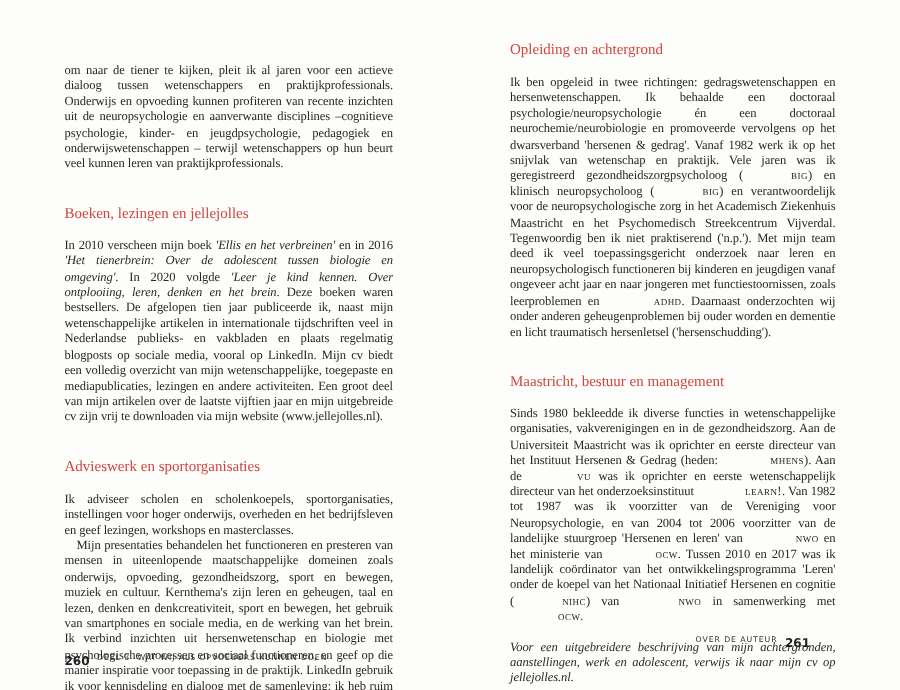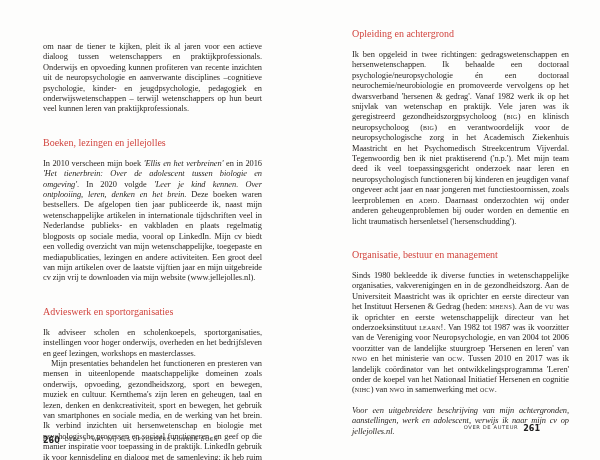--- a/index.html
+++ b/index.html
@@ -8,42 +8,42 @@
     background: #fdfdfc;
     font-family: "Liberation Serif", "DejaVu Serif", serif;
     color: #2a2623;
     position: relative;
   }
   .page { position: absolute; top: 0; height: 460px; width: 300px; }
   .page.left { left: 0; margin-top: 12px; }
   .page.right { left: 300px; }
   .col { position: absolute; }
   .left .col { left: 43px; top: 30px; width: 219px; }
-  .right .col { left: 52px; top: 28px; width: 217px; }
+  .right .col { left: 40px; top: 28px; width: 217px; }
   p {
     margin: 0;
     font-size: 8.4px;
     line-height: 10.4px;
     text-align: justify;
     hyphens: auto;
     letter-spacing: -0.05px;
   }
   p.indent { text-indent: 8px; }
   h2 {
     margin: 0;
     font-size: 10px;
     line-height: 12px;
     font-weight: normal;
     color: #d2453f;
   }
   .gap-before-h { height: 22px; }
   .gap-after-h { height: 10px; }
   .gap-para { height: 10px; }
   em, .it { font-style: italic; }
-  .sc { font-variant: small-caps; letter-spacing: 0.3px; }
+  .sc { font-variant: small-caps; letter-spacing: 0.3px; padding-left: 32px; }
   .footer {
     position: absolute; top: 424px;
     font-family: "DejaVu Sans", "Liberation Sans", sans-serif;
     font-size: 5.2px; letter-spacing: 0.6px; color: #333;
     display: flex; align-items: flex-start; gap: 5px;
     text-transform: uppercase;
   }
   .footer .num { font-size: 8px; font-weight: bold; letter-spacing: 0; color: #222; }
   .left .footer { left: 43px; }
   .right .footer { right: 60px; }
@@ -74,21 +74,21 @@
   </div>
 </div>
 
 <div class="page right">
   <div class="col">
     <h2>Opleiding en achtergrond</h2>
     <div class="gap-after-h"></div>
     <p><span>Ik ben opgeleid in twee richtingen: gedragswetenschappen en hersenwetenschappen. Ik behaalde een doctoraal psychologie/neuropsychologie én een doctoraal neurochemie/neurobiologie en promoveerde vervolgens op het dwarsverband 'hersenen &amp; gedrag'. Vanaf 1982 werk ik op het snijvlak van wetenschap en praktijk. Vele jaren was ik geregistreerd gezondheidszorgpsycholoog (</span><span class="sc">big</span><span>) en klinisch neuropsycholoog (</span><span class="sc">big</span><span>) en verantwoordelijk voor de neuropsychologische zorg in het Academisch Ziekenhuis Maastricht en het Psychomedisch Streekcentrum Vijverdal. Tegenwoordig ben ik niet praktiserend ('n.p.'). Met mijn team deed ik veel toepassingsgericht onderzoek naar leren en neuropsychologisch functioneren bij kinderen en jeugdigen vanaf ongeveer acht jaar en naar jongeren met functiestoornissen, zoals leerproblemen en </span><span class="sc">adhd</span><span>. Daarnaast onderzochten wij onder anderen geheugenproblemen bij ouder worden en dementie en licht traumatisch hersenletsel ('hersenschudding').</span></p>
 
     <div class="gap-before-h"></div>
-    <h2>Organisatie, bestuur en management</h2>
+    <h2>Maastricht, bestuur en management</h2>
     <div class="gap-after-h"></div>
     <p><span>Sinds 1980 bekleedde ik diverse functies in wetenschappelijke organisaties, vakverenigingen en in de gezondheidszorg. Aan de Universiteit Maastricht was ik oprichter en eerste directeur van het Instituut Hersenen &amp; Gedrag (heden: </span><span class="sc">mhens</span><span>). Aan de </span><span class="sc">vu</span><span> was ik oprichter en eerste wetenschappelijk directeur van het onderzoeksinstituut </span><span class="sc">learn!</span><span>. Van 1982 tot 1987 was ik voorzitter van de Vereniging voor Neuropsychologie, en van 2004 tot 2006 voorzitter van de landelijke stuurgroep 'Hersenen en leren' van </span><span class="sc">nwo</span><span> en het ministerie van </span><span class="sc">ocw</span><span>. Tussen 2010 en 2017 was ik landelijk coördinator van het ontwikkelingsprogramma 'Leren' onder de koepel van het Nationaal Initiatief Hersenen en cognitie (</span><span class="sc">nihc</span><span>) van </span><span class="sc">nwo</span><span> in samenwerking met </span><span class="sc">ocw</span><span>.</span></p>
 
     <div class="gap-para"></div>
     <p class="it">Voor een uitgebreidere beschrijving van mijn achtergronden, aanstellingen, werk en adolescent, verwijs ik naar mijn cv op jellejolles.nl.</p>
   </div>
 
   <div class="footer">
     <span>OVER DE AUTEUR</span>
     <span class="num">261</span>

